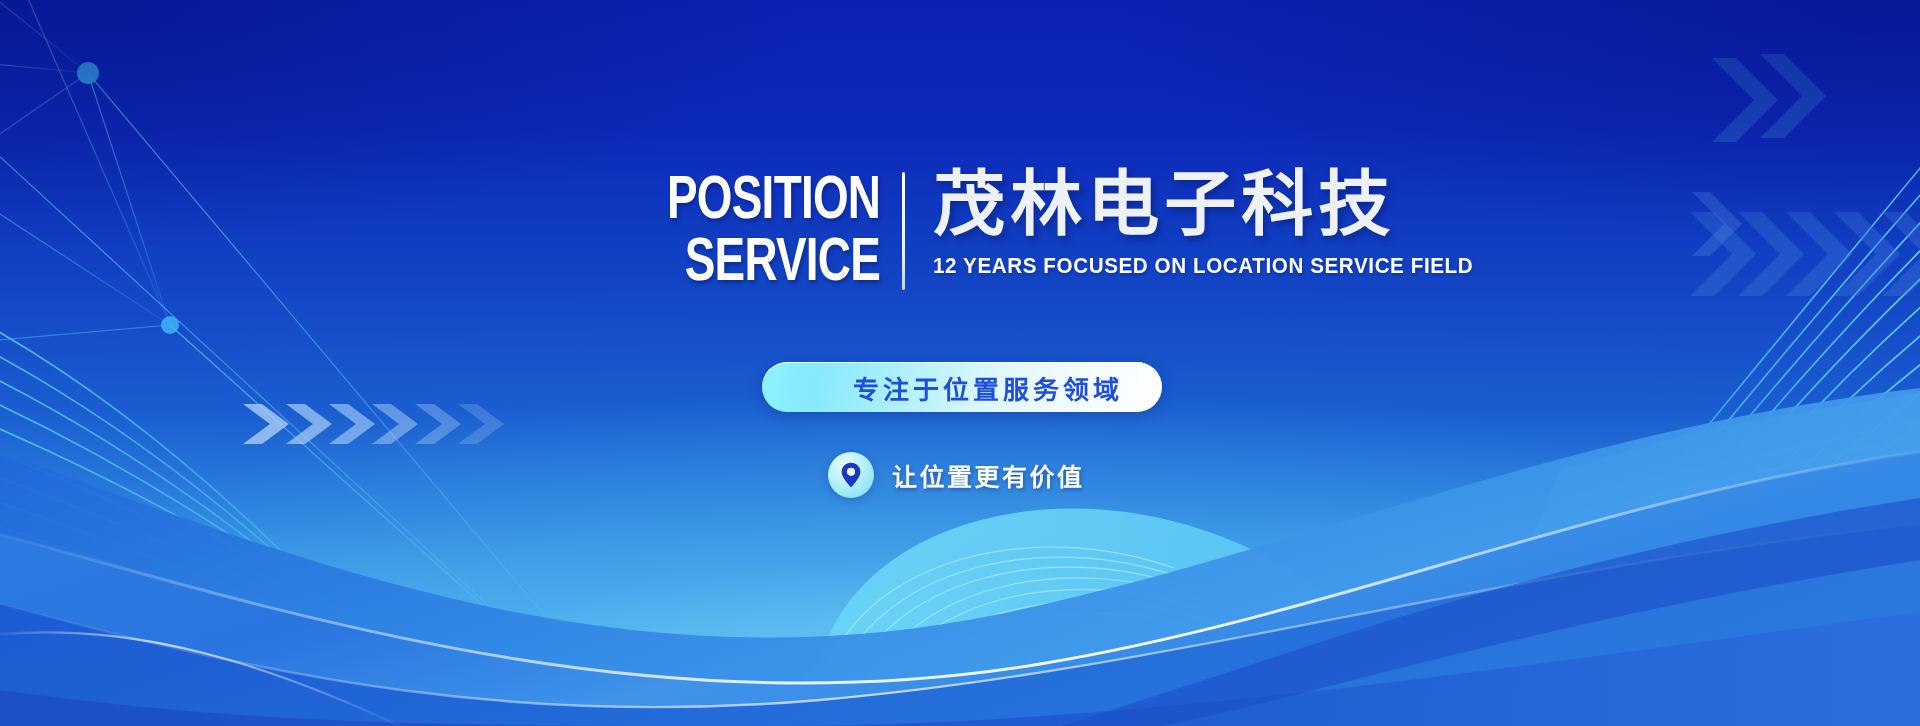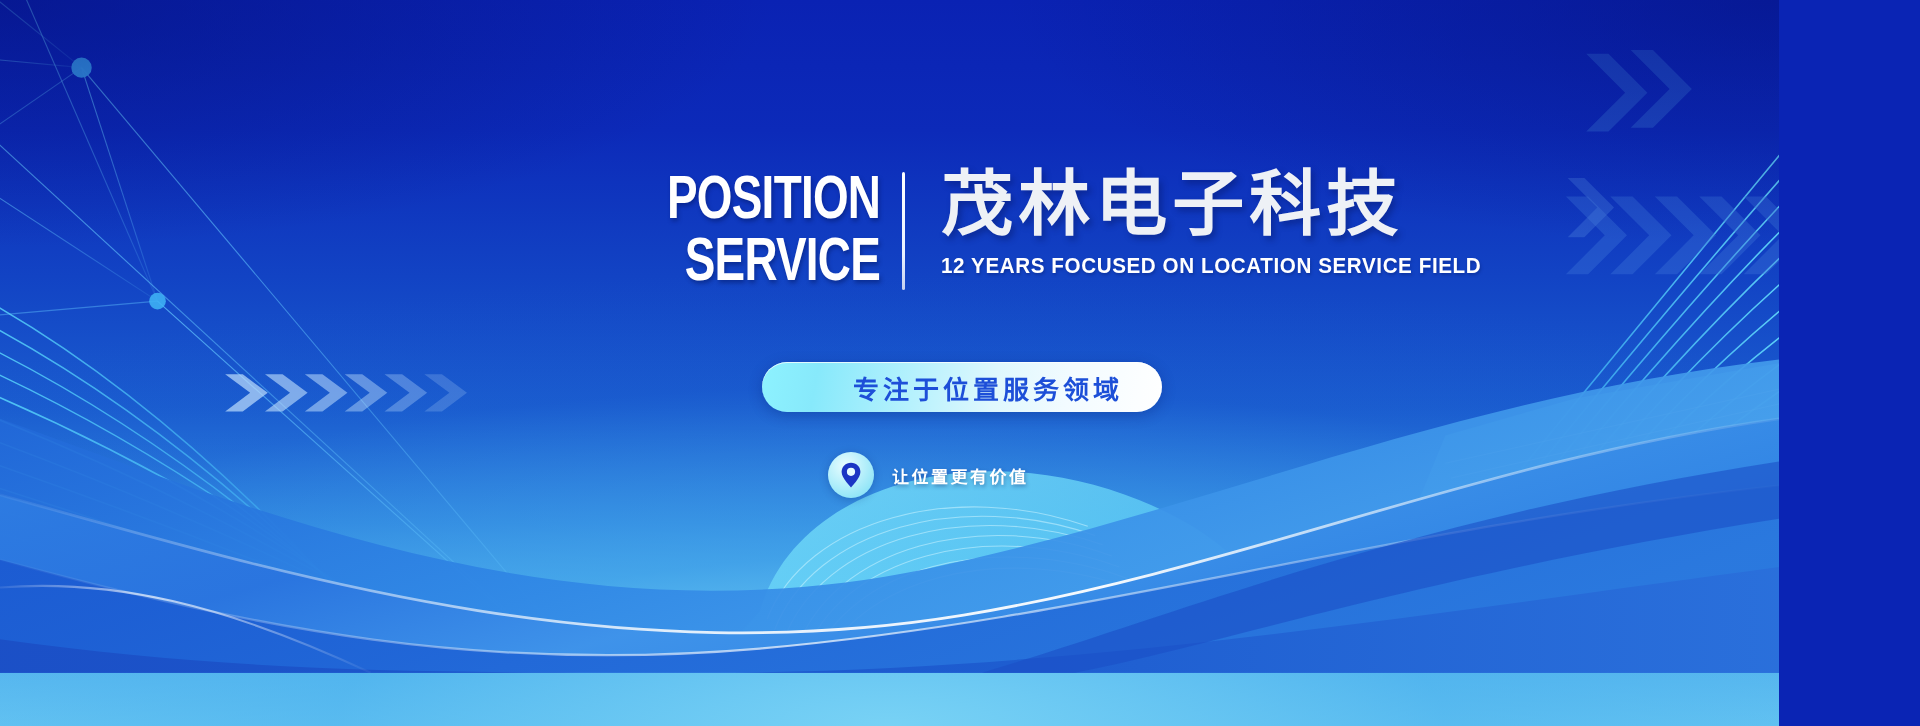--- a/index.html
+++ b/index.html
@@ -7,21 +7,21 @@
   html, body {
     width:1920px; height:726px;
     overflow:hidden;
     background:#0a24b4;
     font-family:"Liberation Sans","DejaVu Sans",sans-serif;
   }
 
   
   .banner{
     position:relative;
-    width:1779px; height:726px;
+    width:1920px; height:726px;
     overflow:hidden;
     background:
       radial-gradient(120% 90% at 50% 100%, rgba(120,210,245,0.95) 0%, rgba(70,170,235,0.55) 26%, rgba(30,100,210,0.10) 52%, rgba(0,0,0,0) 70%),
       linear-gradient(180deg, #0a22b3 0%, #0c2ab9 18%, #1243c4 38%, #1a5ccf 56%, #2f86e0 72%, #52b4ef 86%, #6fd0f6 100%);
   }
 
   
   .vignette{
     position:absolute; inset:0;
     background:
@@ -71,21 +71,21 @@
     width:3px;
     height:118px;
     background:linear-gradient(180deg,#ffffff 0%, #e9f2ff 70%, rgba(255,255,255,0.75) 100%);
     margin-top:4px;
     border-radius:2px;
     flex:0 0 auto;
   }
 
   .cn-stack{
     display:flex; flex-direction:column;
-    padding-left:36px;
+    padding-left:28px;
     justify-content:flex-start;
   }
   .cn-title{
     font-family:"DejaVu Sans","Liberation Sans",sans-serif;
     font-weight:700;
     font-size:72px;
     line-height:1.0;
     letter-spacing:5px;
     color:#eef1f6;
     white-space:nowrap;
@@ -141,21 +141,21 @@
     width:46px; height:46px;
     border-radius:50%;
     background:radial-gradient(circle at 38% 30%, #e9fdff 0%, #b9f0fb 42%, #8fe4f7 78%, #74d6f2 100%);
     display:flex; align-items:center; justify-content:center;
     box-shadow:0 2px 8px rgba(3,24,100,0.25);
     flex:0 0 auto;
   }
   .slogan-text{
     font-family:"DejaVu Sans","Liberation Sans",sans-serif;
     font-weight:700;
-    font-size:17px;
+    font-size:25px;
     letter-spacing:2.5px;
     color:#ffffff;
     white-space:nowrap;
     text-shadow:1px 2px 4px rgba(4,22,95,0.40);
   }
 </style>
 </head>
 <body>
 
 <div class="banner">

